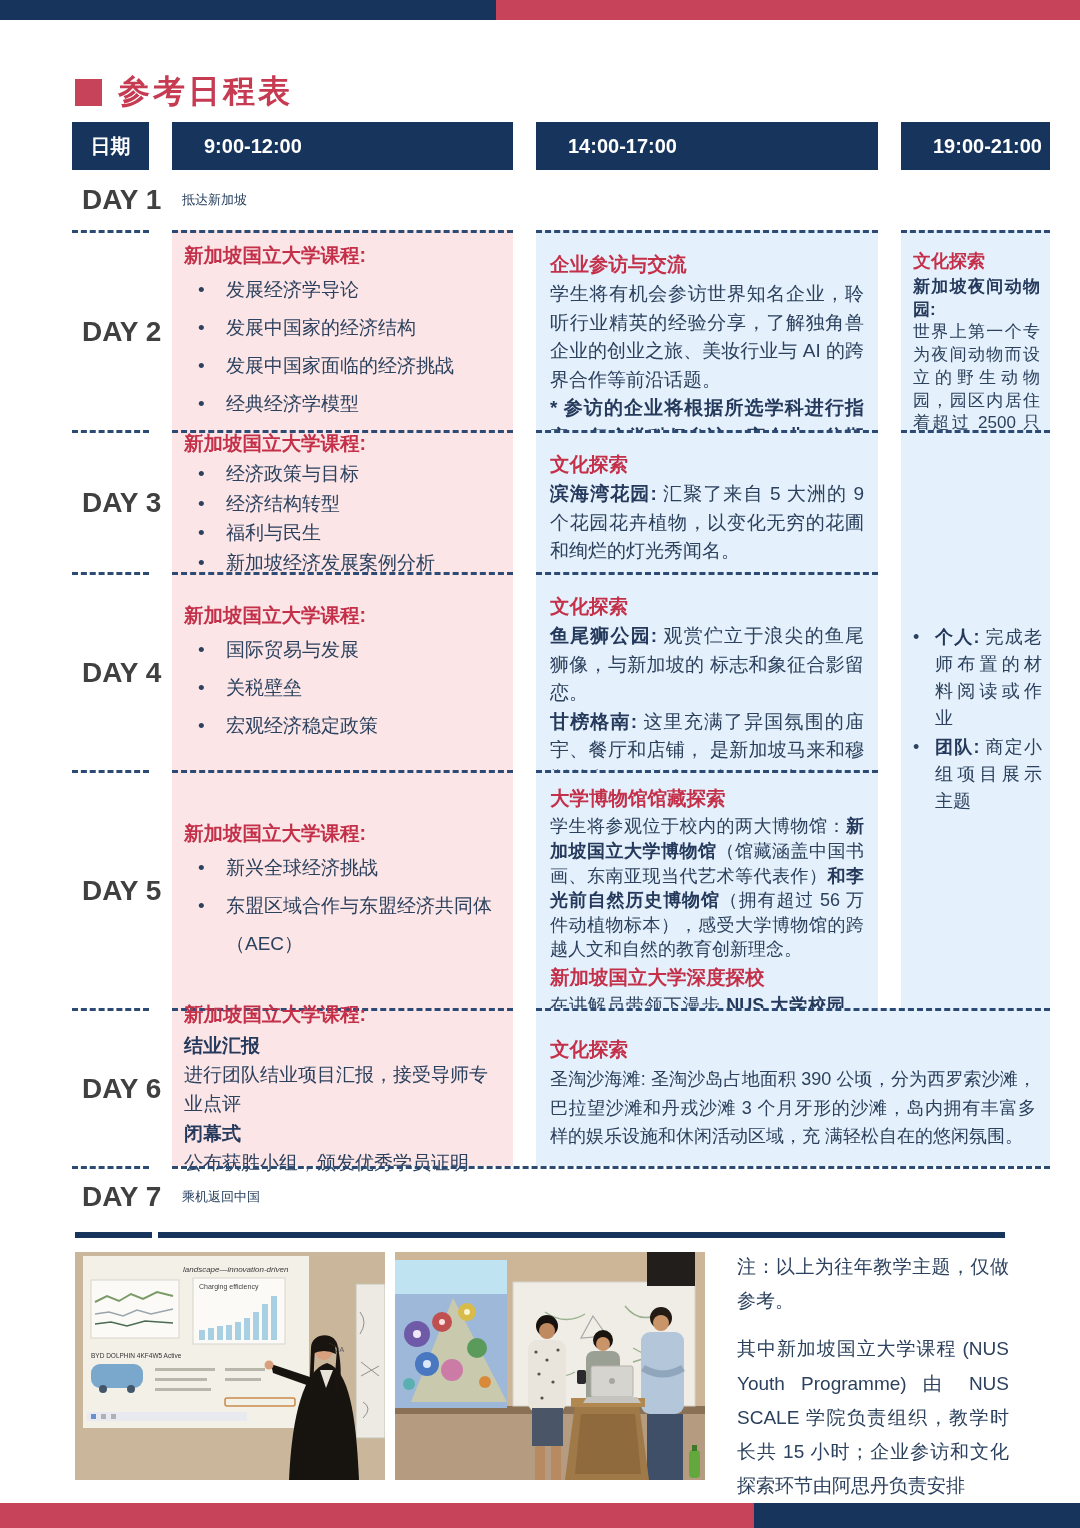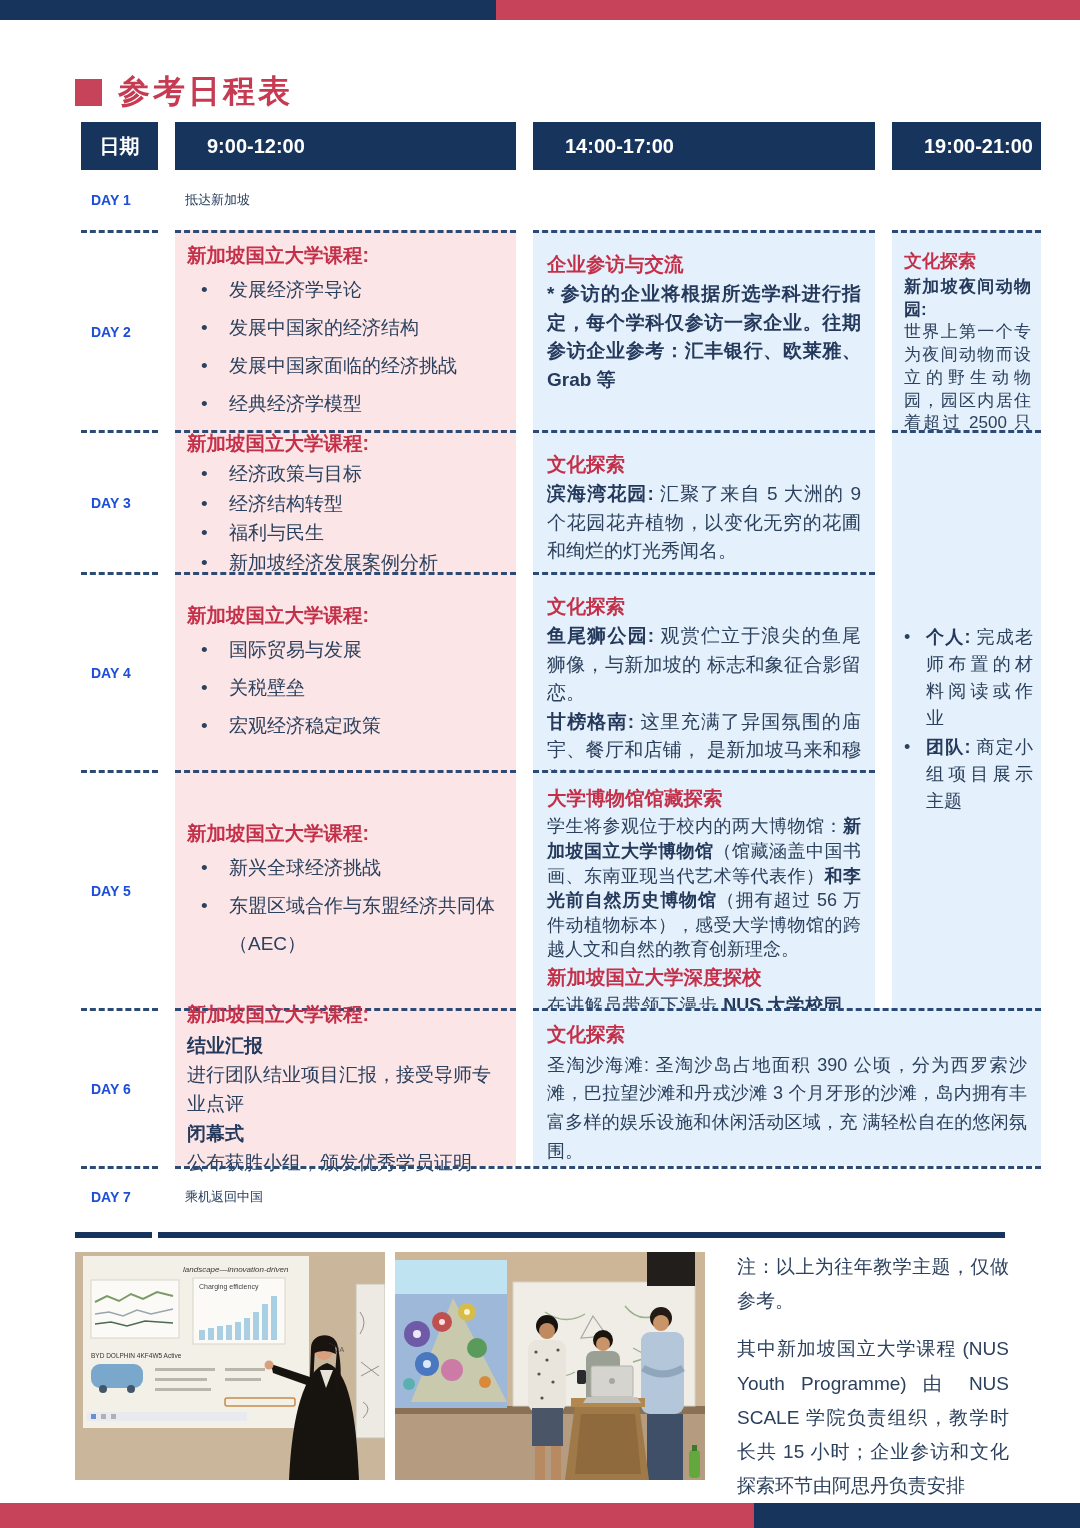--- a/index.html
+++ b/index.html
@@ -14,31 +14,31 @@
   .topbar-navy { position:absolute; left:0; top:0; width:496px; height:20px; background:#17355c; }
   .topbar-red  { position:absolute; left:496px; top:0; width:584px; height:20px; background:#c7435a; }
   .botbar-red  { position:absolute; left:0; top:1503px; width:754px; height:25px; background:#c7435a; }
   .botbar-navy { position:absolute; left:754px; top:1503px; width:326px; height:25px; background:#17355c; }
   
   .title-wrap { position:absolute; left:75px; top:70px; display:flex; align-items:center; }
   .title-square { width:27px; height:27px; background:#c7435a; margin-right:16px; }
   .page-title { font-size:32px; font-weight:800; color:#c63a52; letter-spacing:3px; }
   
   .schedule {
-    position:absolute; left:81px; top:122px; width:930px;
+    position:absolute; left:72px; top:122px; width:930px;
     display:grid;
     grid-template-columns:77px 341px 342px 149px;
     grid-template-rows:48px 60px 200px 142px 198px 238px 158px 58px;
-    column-gap:17px;
+    column-gap:23px;
   }
   .h-cell { background:#17355c; color:#ffffff; font-weight:700; font-size:20px;
             display:flex; align-items:center; padding-left:32px; }
   .h-cell.center { justify-content:center; padding-left:0; }
   .c-date { display:flex; align-items:center; padding-left:10px;
-            color:#1d4ed8; font-weight:800; font-size:14px; white-space:nowrap; }
+            color:#404040; font-weight:800; font-size:28px; white-space:nowrap; }
   .c-span { display:flex; align-items:center; padding-left:10px; font-size:13px; color:#233c5c; }
   .cell-pink { background:#fbe5e6; }
   .cell-blue { background:#e4f0fb; }
   .dt { border-top:3px dashed #2c4a74; }
   
   .c-morning { padding:10px 12px; display:flex; flex-direction:column; justify-content:center; }
   .red-title { color:#c43049; font-weight:800; font-size:19.5px; line-height:1.6; }
   .blist { list-style:none; }
   .blist li { position:relative; padding-left:42px; font-size:19px; color:#2c415e; }
   .lh-20 li { line-height:2.0; }
@@ -99,21 +99,21 @@
     <div class="cell-pink c-morning dt" style="grid-row:3;grid-column:2">
       <div class="red-title">新加坡国立大学课程:</div>
       <ul class="blist lh-20">
         <li>发展经济学导论</li>
         <li>发展中国家的经济结构</li>
         <li>发展中国家面临的经济挑战</li>
         <li>经典经济学模型</li>
       </ul>
     </div>
     <div class="cell-blue c-after dt" style="grid-row:3;grid-column:3">
-      <span class="red-title">企业参访与交流</span>
+      <span class="red-title">企业参访与交流</span><span>学生将有机会参访世界知名企业，聆听行业精英的经验分享，了解独角兽企业的创业之旅、美妆行业与 AI 的跨界合作等前沿话题。</span>
       <div class="b">* 参访的企业将根据所选学科进行指定，每个学科仅参访一家企业。往期参访企业参考：汇丰银行、欧莱雅、Grab 等</div>
     </div>
     <div class="cell-blue c-evening dt" style="grid-row:3;grid-column:4">
       <div class="red-title">文化探索</div>
       <span class="b">新加坡夜间动物园:</span>
       <div>世界上第一个专为夜间动物而设立的野生动物园，园区内居住着超过 2500 只动物。</div>
     </div>
 
     <div class="c-date dt" style="grid-row:4;grid-column:1">DAY 3</div>
     <div class="cell-pink c-morning dt" style="grid-row:4;grid-column:2">

